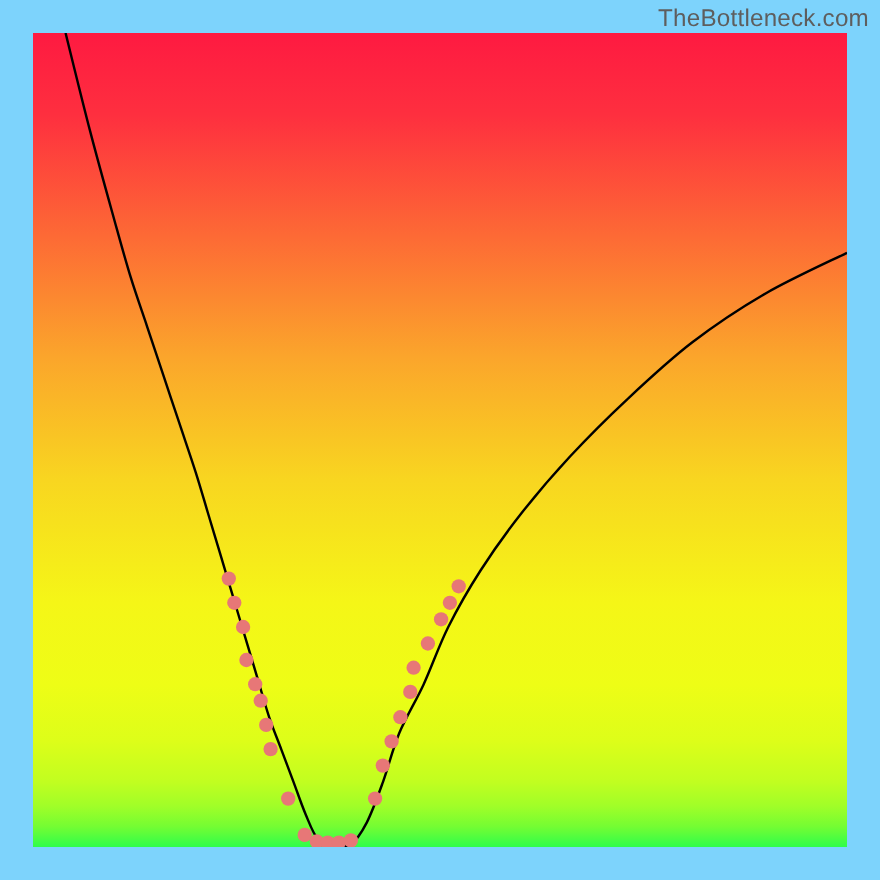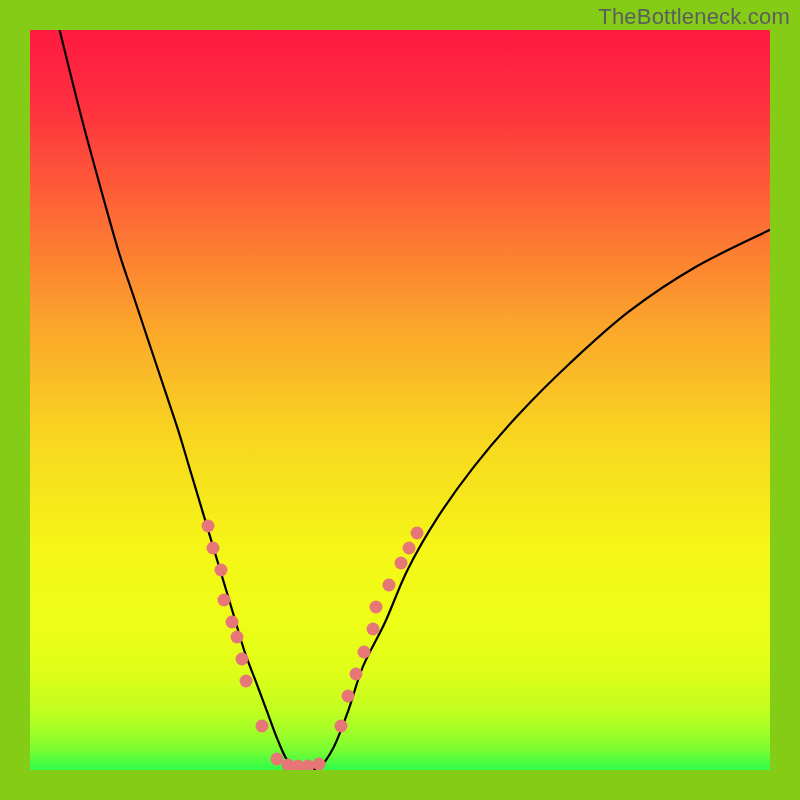--- a/index.html
+++ b/index.html
@@ -8,21 +8,21 @@
     width: 800px;
     height: 800px;
     overflow: hidden;
     background: #000;
     font-family: Arial, Helvetica, sans-serif;
   }
   .frame {
     position: relative;
     width: 800px;
     height: 800px;
-    background: #84cc16;
+    background: #7dd3fc;
   }
   .plot-area {
     position: absolute;
     left: 30px;
     top: 30px;
     width: 740px;
     height: 740px;
     overflow: hidden;
   }
   .gradient {

